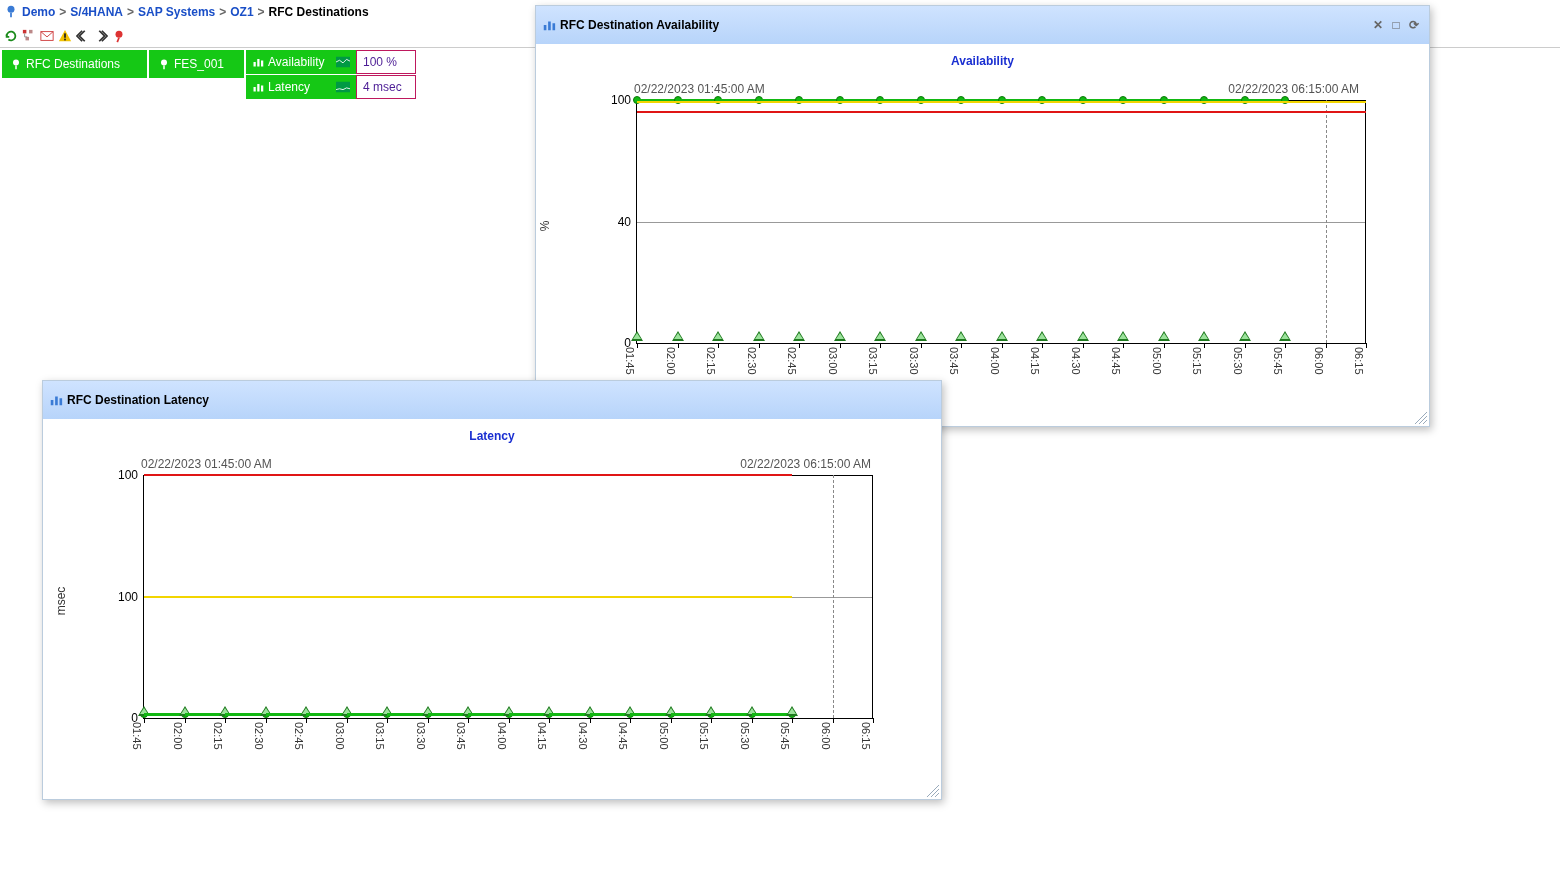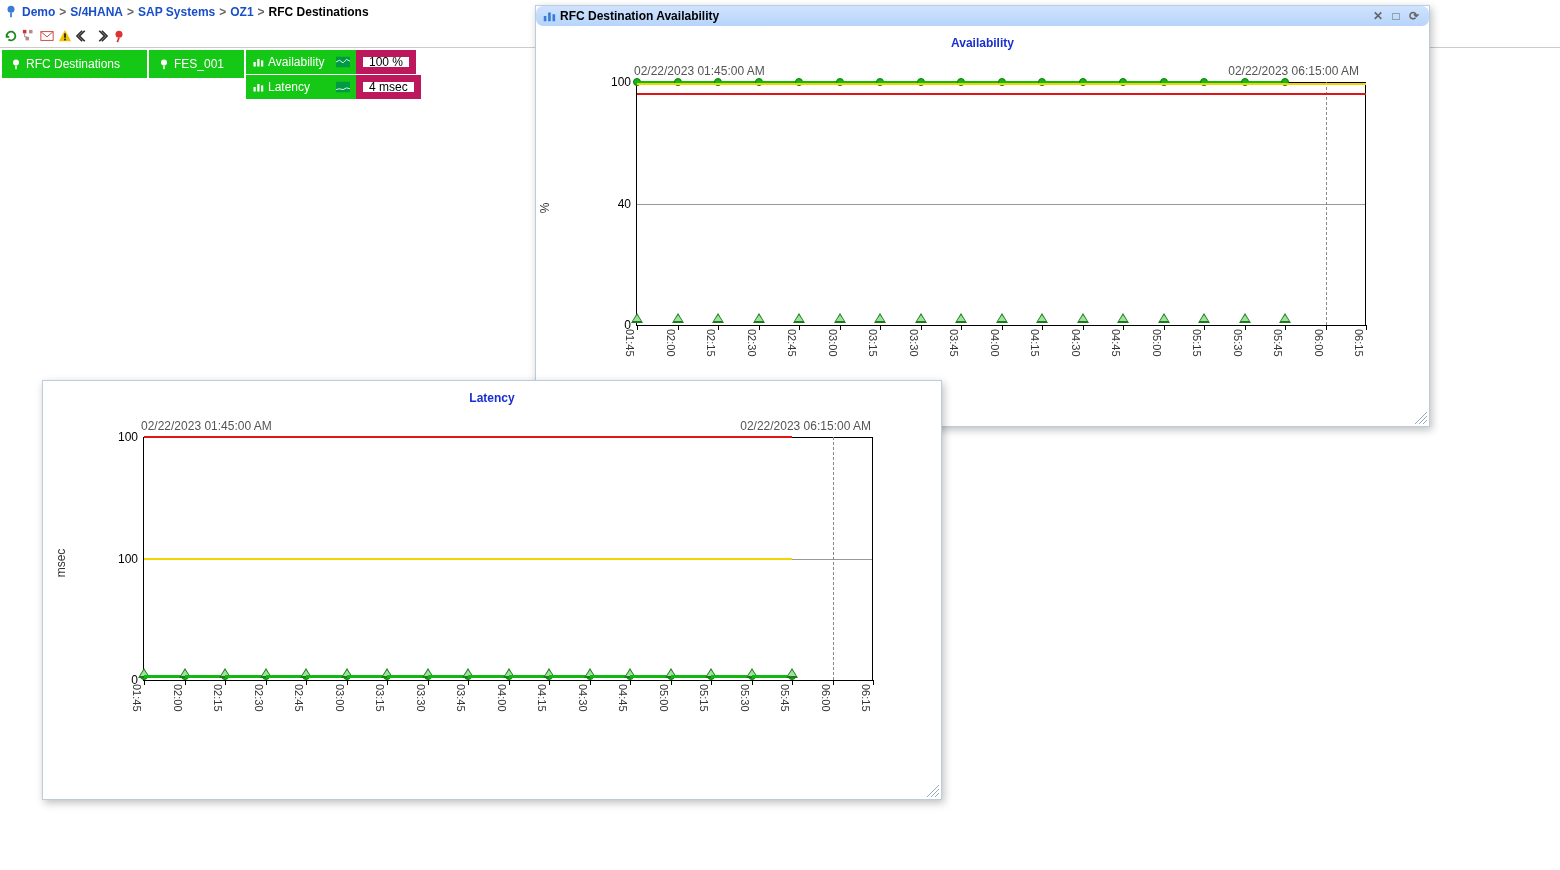--- a/index.html
+++ b/index.html
@@ -10,25 +10,25 @@
 .toolbar{display:flex;align-items:center;height:24px;padding:2px 4px;gap:4px;border-bottom:1px solid #ccc;}
 .toolbar-btn{cursor:pointer;display:inline-flex;align-items:center;}
 .bc-ico{width:14px;height:14px;display:inline-block;}
 
 .node-row{display:flex;gap:2px;margin:2px;}
 .node{background:#15c815;color:#fff;display:flex;align-items:center;padding:4px 8px;height:28px;position:relative;}
 .node .pin{width:12px;height:12px;margin-right:4px;}
 .node-stack{display:flex;flex-direction:column;gap:1px;}
 .node-sm{background:#15c815;color:#fff;display:flex;align-items:center;padding:2px 6px;height:24px;}
 .node-sm .lbl{flex:1;}
-.val-cell{background:#fff;color:#000000;border:7px solid #be185d;height:24px;display:flex;align-items:center;padding:0 6px;min-width:60px;}
+.val-cell{background:#fff;color:#4c1d95;border:1px solid #be185d;height:24px;display:flex;align-items:center;padding:0 6px;min-width:60px;}
 .mini-chart{width:14px;height:12px;margin-left:6px;}
 
 .panel{position:absolute;border:1px solid #bcd;box-shadow:2px 3px 8px rgba(0,0,0,.25);background:#fff;display:flex;flex-direction:column;}
-.panel-hdr{background:linear-gradient(#cfe3ff,#b7d4fa);height:20px;display:flex;align-items:center;padding:0 6px;font-weight:bold;border-radius:7px;}
+.panel-hdr{background:linear-gradient(#cfe3ff,#b7d4fa);height:38px;display:flex;align-items:center;padding:0 6px;font-weight:bold;}
 .panel-hdr .ttl-ico{margin-right:4px;}
 .panel-hdr .sp{flex:1;}
 .win-btn{width:18px;height:18px;display:flex;align-items:center;justify-content:center;cursor:pointer;color:#666;}
 .chart-wrap{flex:1;position:relative;}
 .chart-title{color:#1a2fd1;font-weight:bold;text-align:center;margin-top:10px;}
 .range-lbl{color:#545454;position:absolute;}
 .axis-lbl{position:absolute;transform:rotate(-90deg);transform-origin:center;color:#333;}
 .plot{position:absolute;border:1px solid #000;border-top:none;border-right:none;}
 .plot .grid{position:absolute;left:0;right:0;border-top:1px solid #999;}
 .plot .yt{position:absolute;right:100%;margin-right:6px;transform:translateY(-50%);} 
@@ -273,20 +273,28 @@
         <div class="xt-lbl" style="left: 724px;">06:15</div>
         <div style="position: absolute; left: 729px; top: 243px; width: 1px; height: 5px; background: rgb(0, 0, 0);"></div>
       </div>
   </div>
   <svg class="resize-gr" viewBox="0 0 12 12">
       <path d="M12 0 L0 12 M12 4 L4 12 M12 8 L8 12" stroke="#9ab"></path>
     </svg>
 </div>
 
 <div id="panel-lat" class="panel">
+  <div class="panel-hdr">
+    <svg class="ttl-ico" width="14" height="14" viewBox="0 0 16 16">
+        <rect x="2" y="8" width="3" height="6" fill="#3a7bd5"></rect>
+        <rect x="7" y="4" width="3" height="10" fill="#3a7bd5"></rect>
+        <rect x="12" y="6" width="3" height="8" fill="#3a7bd5"></rect>
+      </svg>
+    <span>RFC Destination Latency</span>
+  </div>
   <div class="chart-wrap">
     <div class="chart-title">Latency</div>
     <div class="range-lbl" style="left:98px;top:38px;">02/22/2023 01:45:00 AM</div>
     <div class="range-lbl" style="right:70px;top:38px;">02/22/2023 06:15:00 AM</div>
     <div class="axis-lbl" style="left:4px;top:175px;">msec</div>
     <div id="plot-lat" class="plot" style="left:100px;top:56px;width:730px;height:244px;">
         <div class="yt" style="top: 243px;">0</div>
         <div class="grid" style="top: 121.5px;"></div>
         <div class="yt" style="top: 121.5px;">100</div>
         <div class="yt" style="top: 0px;">100</div>

